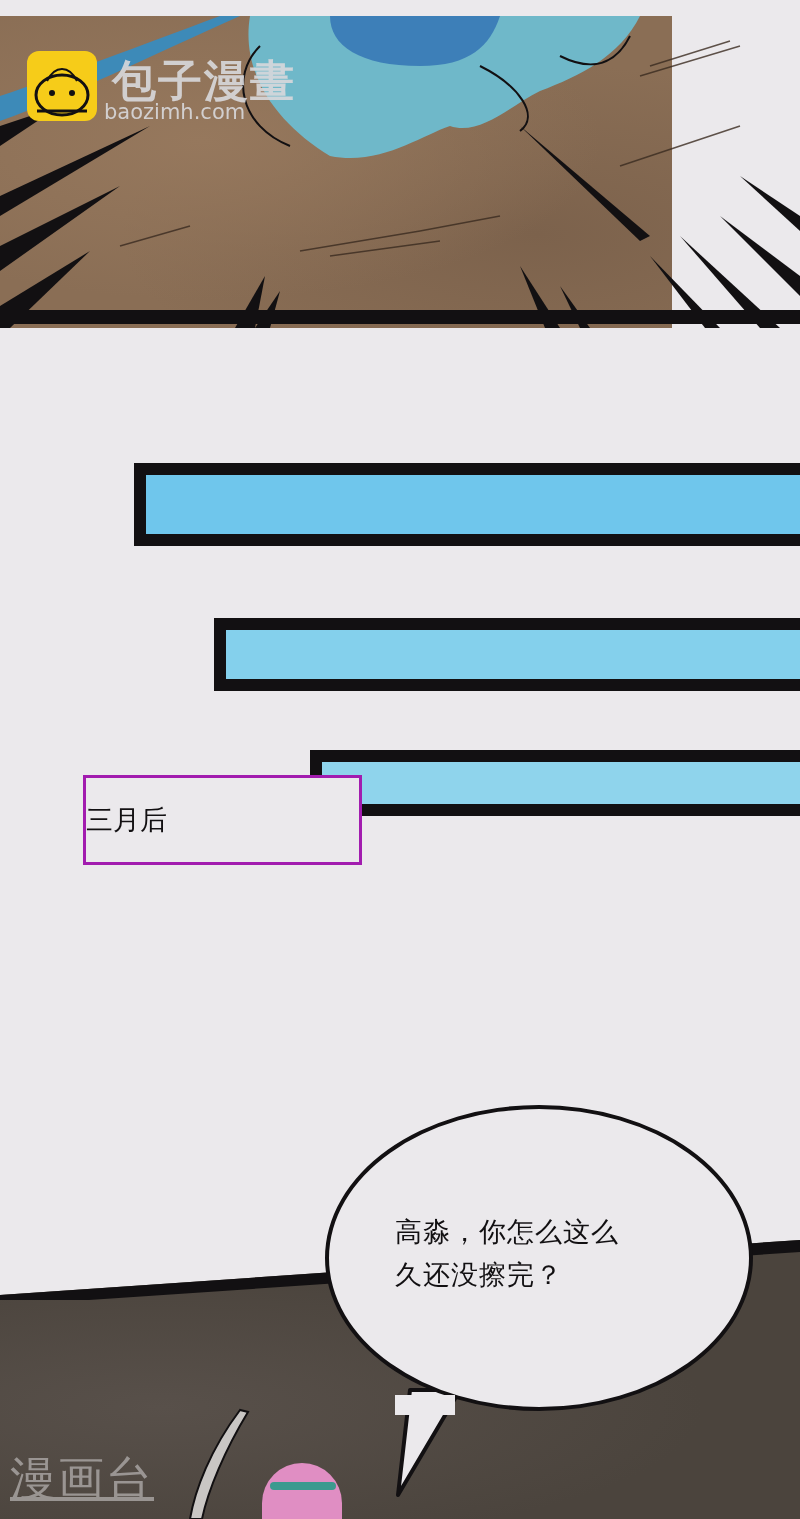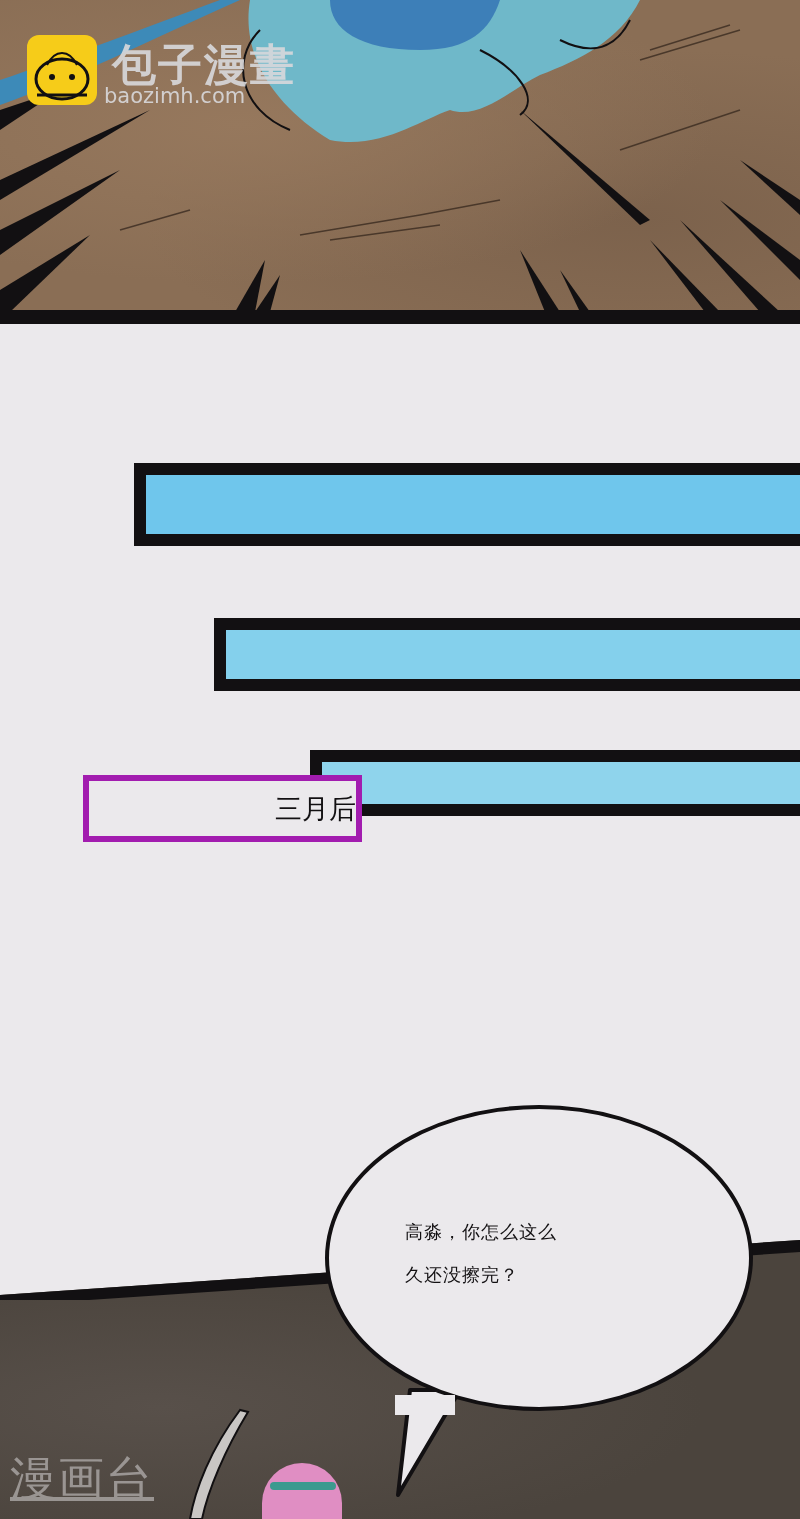--- a/index.html
+++ b/index.html
@@ -1,30 +1,30 @@
 <!DOCTYPE html>
 <html><head>
 <meta charset="utf-8">
 <style>
   html,body{margin:0;padding:0;}
   body{width:800px;height:1519px;position:relative;overflow:hidden;background:#ebe9ec;font-family:"DejaVu Sans",sans-serif;}
-  .panel-top{position:absolute;left:0;top:0;width:800px;height:312px;background:#8a6e55;
+  .panel-top{position:absolute;left:0;top:16px;width:672px;height:312px;background:#8a6e55;
     background-image:radial-gradient(ellipse at 30% 40%,#96785d 0%,transparent 60%),radial-gradient(ellipse at 80% 70%,#7c624c 0%,transparent 55%);}
   .panel-top-border{position:absolute;left:0;top:310px;width:800px;height:14px;background:#121012;}
   .logo-box{position:absolute;left:27px;top:35px;width:70px;height:70px;background:#f6cc19;border-radius:12px;}
   .logo-text-cn{position:absolute;left:112px;top:36px;font-size:44px;color:#d9d9dc;letter-spacing:2px;font-weight:bold;opacity:0.9;}
   .logo-text-en{position:absolute;left:104px;top:84px;font-size:21px;color:#d9d9dc;opacity:0.9;}
   .bar{position:absolute;border:12px solid #121012;border-right:none;box-sizing:border-box;}
-  .caption-box{position:absolute;left:83px;top:775px;width:279px;height:67px;background:#ebe9ec;border:6px solid #a21caf;box-sizing:border-box;display:flex;align-items:center;justify-content:flex-end;font-size:27px;color:#121012;}
+  .caption-box{position:absolute;left:83px;top:775px;width:279px;height:90px;background:#ebe9ec;border:3px solid #a21caf;box-sizing:border-box;display:flex;align-items:center;justify-content:flex-start;font-size:27px;color:#121012;}
   .panel-bottom{position:absolute;left:0;top:1240px;width:800px;height:279px;background:#4b443d;
     clip-path:polygon(0 55px,800px 0,800px 279px,0 279px);
     background-image:radial-gradient(ellipse at 20% 60%,#58504a 0%,transparent 60%);}
   .panel-bottom-edge{position:absolute;left:0;top:1240px;width:800px;height:60px;}
   .bubble{position:absolute;left:325px;top:1105px;width:428px;height:306px;border:4px solid #121012;border-radius:50%;background:#ebe9ec;box-sizing:border-box;}
-  .bubble-text{position:absolute;left:405px;top:1210px;width:300px;font-size:18px;line-height:43px;color:#121012;letter-spacing:1px;}
+  .bubble-text{position:absolute;left:395px;top:1210px;width:300px;font-size:27px;line-height:43px;color:#121012;letter-spacing:1px;}
   .watermark-bottom{position:absolute;left:10px;top:1448px;font-size:46px;color:#a7a3a1;opacity:0.85;letter-spacing:2px;text-decoration:underline;}
   .hair-pink{position:absolute;left:262px;top:1463px;width:80px;height:70px;border-radius:40px 40px 0 0;background:#e08ec3;}
   .headband{position:absolute;left:270px;top:1482px;width:66px;height:8px;background:#3c9a8f;border-radius:4px;}
 </style>
 </head>
 <body>
 
 <div class="panel-top">
   <svg width="800" height="312" style="position:absolute;left:0;top:0">
     <g fill="#121012">

